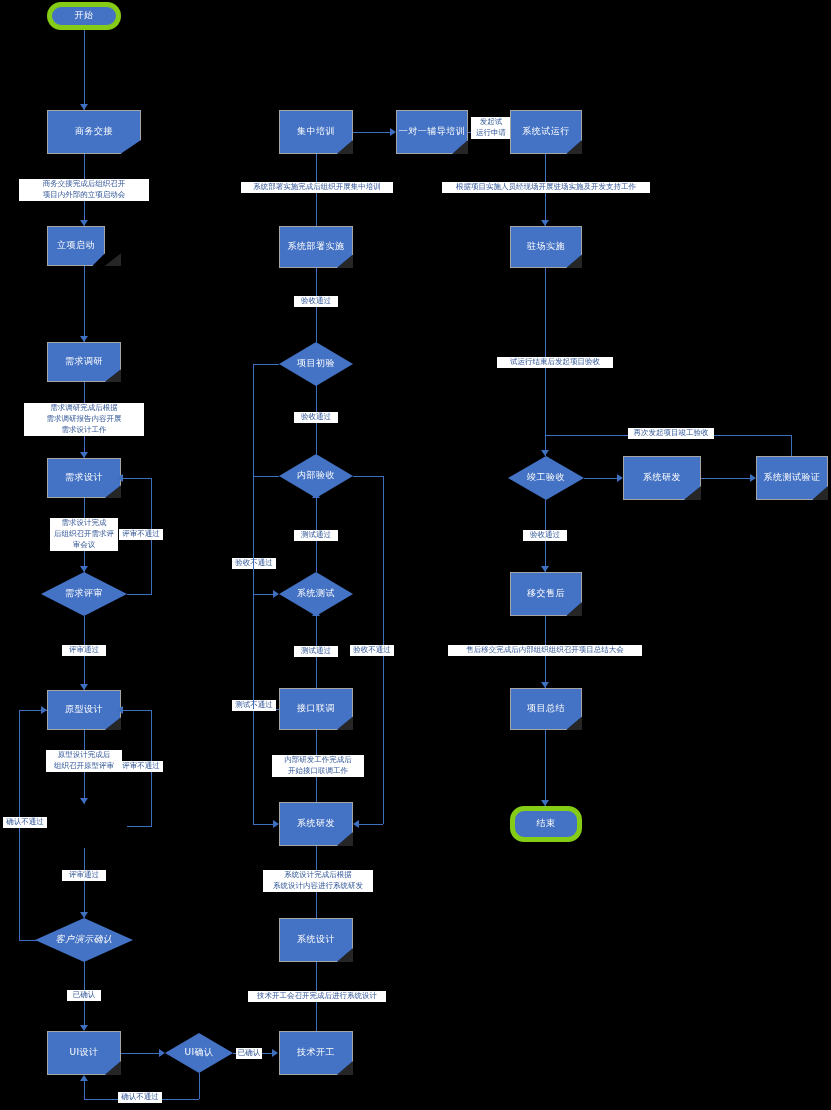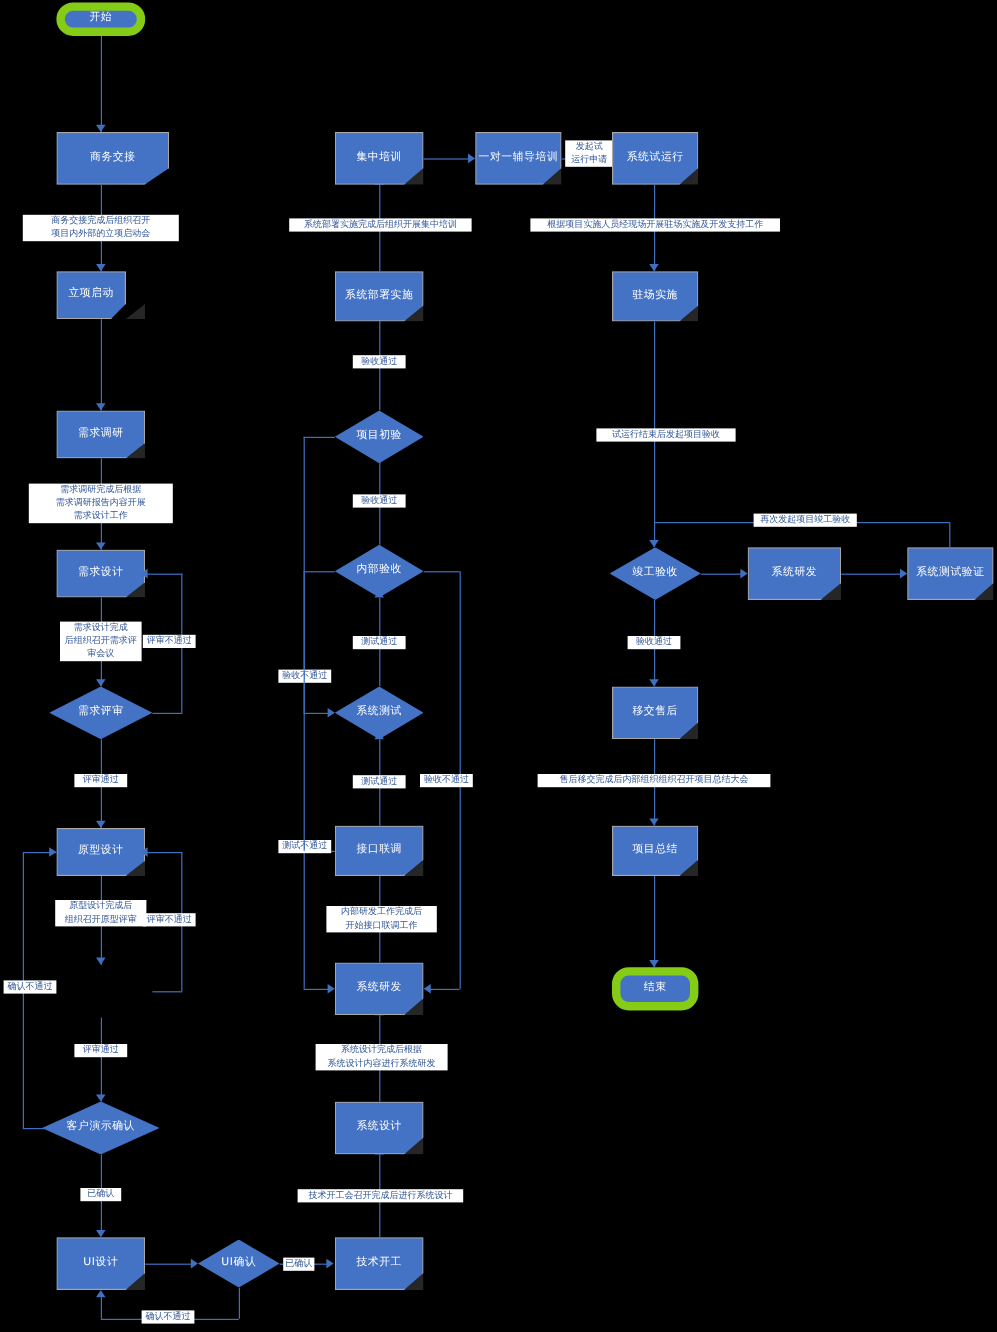--- a/index.html
+++ b/index.html
@@ -12,21 +12,21 @@
         line-height:1.25;letter-spacing:.5px;}
 
   
   .proc{background:#4472c4;border:1px solid #a6a6a6;
         clip-path:polygon(0 0,100% 0,100% 68%,78% 100%,0 100%);}
   .proc-wrap{position:absolute;}
   .proc-wrap .shadowcorner{position:absolute;right:0;bottom:0;width:22%;height:32%;
         background:#262626;clip-path:polygon(100% 0,100% 100%,0 100%);}
 
   
-  .term{background:#4472c4;border:7px solid #84cc16;border-radius:14px;}
+  .term{background:#4472c4;border:5px solid #84cc16;border-radius:14px;}
 
   
   .dia{background:transparent;}
   .dia .dshape{position:absolute;inset:0;background:#4472c4;
         clip-path:polygon(50% 0,100% 50%,50% 100%,0 50%);}
   .dia .dtext{position:relative;z-index:2;width:100%;}
 
   
   .ln{position:absolute;background:#3f6fbf;}
   .lnv{width:1px;}
@@ -121,21 +121,21 @@
   <div class="ln lnv" style="left:19px;top:710px;height:230px;"></div>
   <div class="ln lnh" style="left:19px;top:940px;width:33px;"></div>
   <div class="ln lnh" style="left:19px;top:710px;width:28px;"></div>
   <div class="arr arr-r" style="left:41px;top:706px;"></div>
   <div class="lbl" style="left:3px;top:817px;width:44px;">确认不通过</div>
 
   <div class="ln lnv" style="left:84px;top:848px;height:70px;"></div>
   <div class="lbl" style="left:62px;top:870px;width:44px;">评审通过</div>
   <div class="arr arr-d" style="left:80px;top:912px;"></div>
 
-  <div class="node dia" style="left:35px;top:918px;width:98px;height:44px;">
+  <div class="node dia" style="left:35px;top:918px;width:98px;height:44px;font-style:italic;">
     <div class="dshape"></div>
     <div class="dtext">客户演示确认</div>
   </div>
 
   <div class="ln lnv" style="left:84px;top:962px;height:68px;"></div>
   <div class="lbl" style="left:67px;top:990px;width:34px;">已确认</div>
   <div class="arr arr-d" style="left:80px;top:1025px;"></div>
 
   <div class="proc-wrap" style="left:47px;top:1031px;width:74px;height:44px;">
     <div class="shadowcorner"></div>

